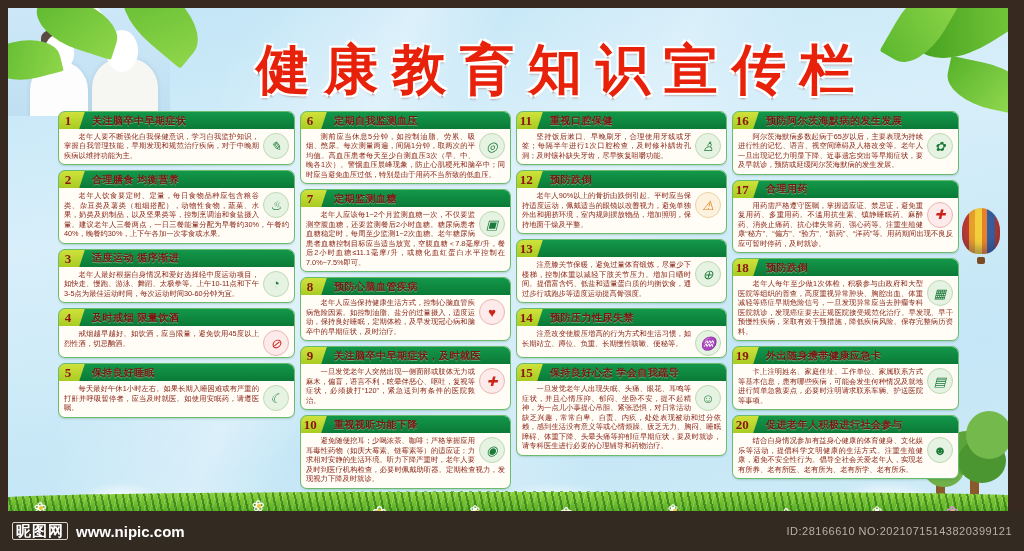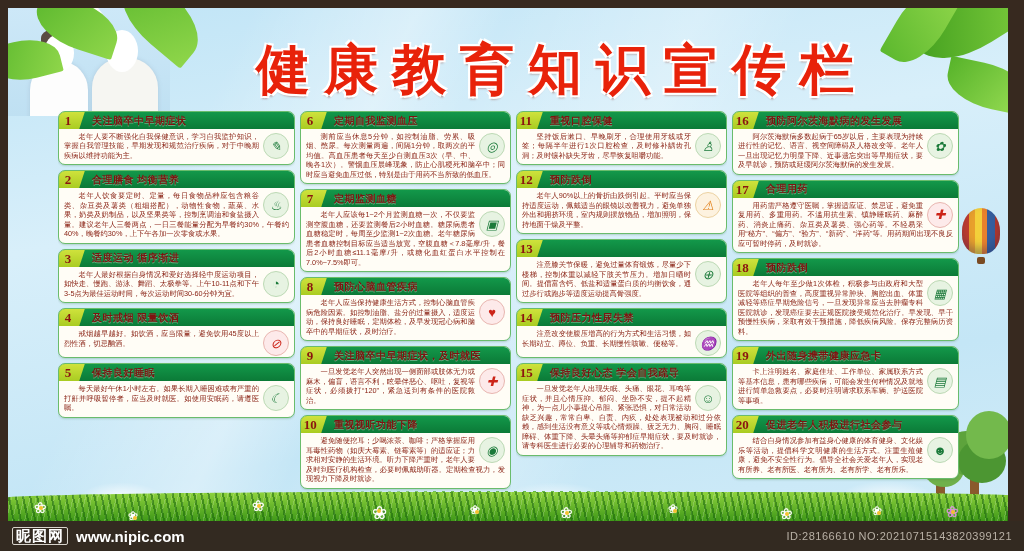--- a/index.html
+++ b/index.html
@@ -63,21 +63,21 @@
     background:
       repeating-linear-gradient(78deg,rgba(16,92,8,.5) 0 2px,rgba(0,0,0,0) 2px 7px),
       repeating-linear-gradient(103deg,rgba(255,255,255,.18) 0 1px,rgba(0,0,0,0) 1px 6px),
       linear-gradient(#8fd33e,#2c8a0f);}
   .grass2{position:absolute;left:0;right:0;bottom:46px;height:14px;z-index:19;opacity:.8;
     border-radius:50% 50% 0 0/100% 100% 0 0;
     background:repeating-linear-gradient(84deg,#4aa822 0 3px,rgba(0,0,0,0) 3px 9px);}
   .flower{position:absolute;z-index:25;color:#ffffff;text-shadow:0 0 1px #f2f2e0;font-size:15px;}
   .flower:after{content:"";position:absolute;left:5px;top:7px;width:4px;height:4px;border-radius:50%;background:#f4c center;background:#f4c12e;}
   
-  .wmbar{position:absolute;left:0;right:0;bottom:0;height:30px;background:#332a21;z-index:50;
+  .wmbar{position:absolute;left:0;right:0;bottom:0;height:40px;background:#332a21;z-index:50;
     display:flex;align-items:center;justify-content:space-between;padding:8px 12px;box-sizing:border-box;}
   .wm-left{display:flex;align-items:center;gap:8px;color:#fff;font-weight:bold;}
   .wm-logo{font-size:15px;letter-spacing:1px;border:1px solid #d8d4cc;padding:0 3px;border-radius:2px;line-height:16px;}
   .wm-url{font-size:15px;}
   .wm-id{color:#b9b1a6;font-size:11px;letter-spacing:.5px;}
   
   .cols{position:absolute;left:58px;top:111px;width:902px;height:392px;z-index:15;
     display:grid;grid-template-columns:237px 211px 211px 227px;gap:5px;}
   .col{display:flex;flex-direction:column;gap:5px;overflow:hidden;}
   
@@ -384,21 +384,21 @@
         <div class="card-head">
             <span class="num-box">
               <b>17</b>
             </span>
             <span class="head-title">合理用药</span>
           </div>
         <div class="card-body">
             <span class="icon red">
               <i>✚</i>
             </span>
-            <p class="body-text">用药需严格遵守医嘱，掌握适应证、禁忌证，避免重复用药、多重用药。不滥用抗生素、镇静睡眠药、麻醉药、消炎止痛药、杂豆类及薯类、强心药等。不轻易采用“秘方”、“偏方”、“验方”、“新药”、“洋药”等。用药期间出现不良反应可暂时停药，及时就诊。</p>
+            <p class="body-text">用药需严格遵守医嘱，掌握适应证、禁忌证，避免重复用药、多重用药。不滥用抗生素、镇静睡眠药、麻醉药、消炎止痛药、抗心律失常药、强心药等。注重生殖健康“秘方”、“偏方”、“验方”、“新药”、“洋药”等。用药期间出现不良反应可暂时停药，及时就诊。</p>
           </div>
       </div>
       <div class="card">
         <div class="card-head">
             <span class="num-box">
               <b>18</b>
             </span>
             <span class="head-title">预防跌倒</span>
           </div>
         <div class="card-body">

